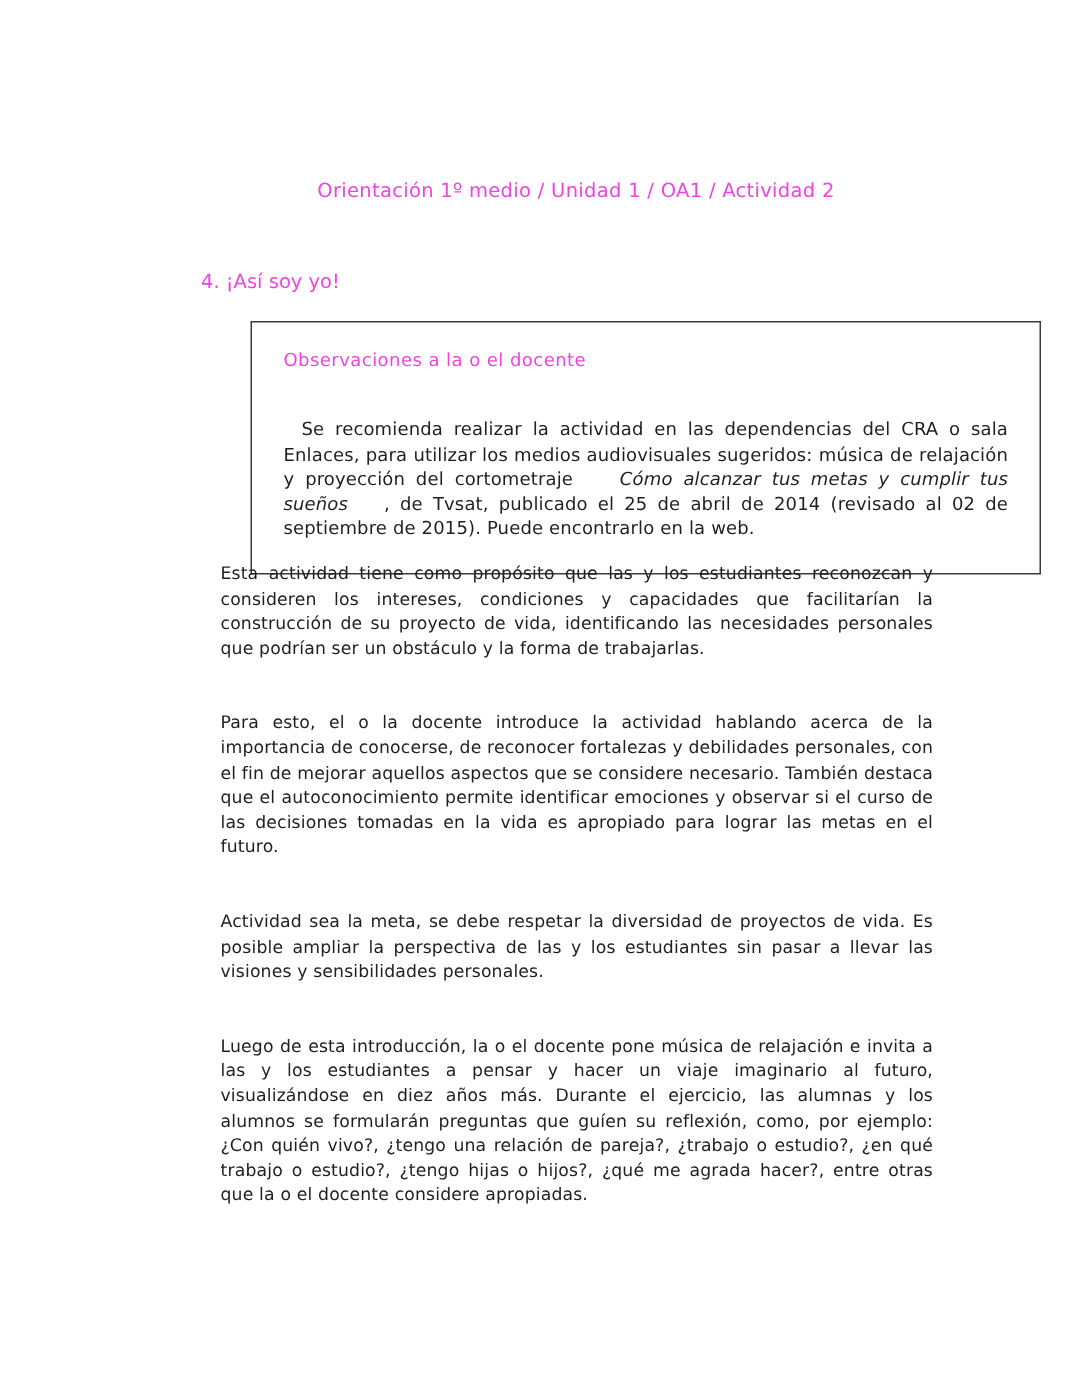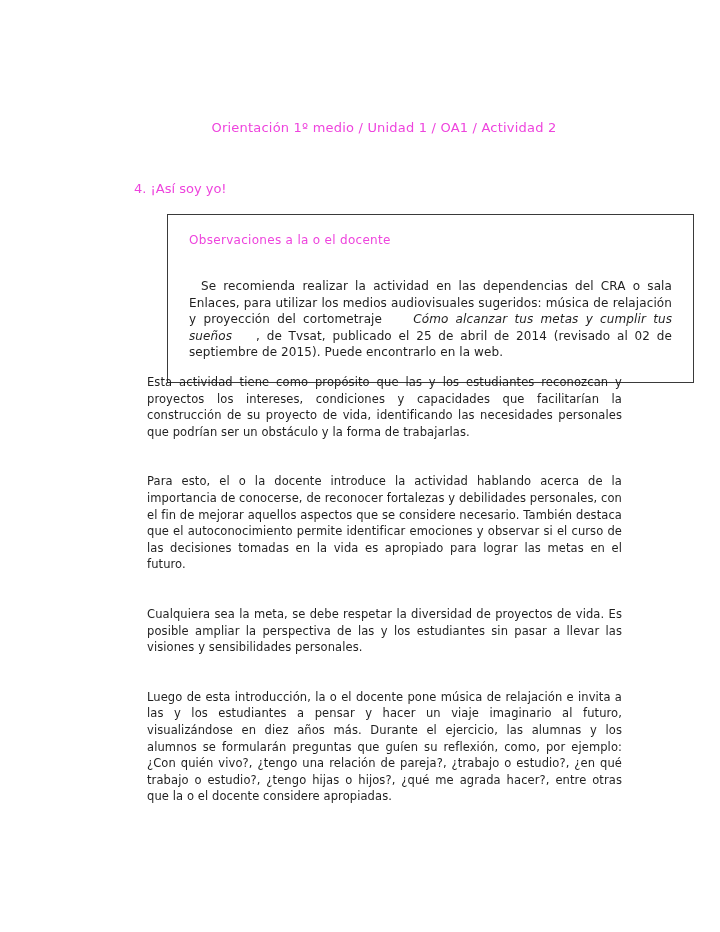--- a/index.html
+++ b/index.html
@@ -86,19 +86,19 @@
   <div class="doc-title">Orientación 1º medio / Unidad 1 / OA1 / Actividad 2</div>
 
   <div class="activity-heading">4. ¡Así soy yo!</div>
 
   <div class="obs-box">
     <div class="obs-header">Observaciones a la o el docente</div>
     <div class="obs-body"><span>Se recomienda realizar la actividad en las dependencias del CRA o sala Enlaces, para utilizar los medios audiovisuales sugeridos: música de relajación y proyección del cortometraje </span><em>Cómo alcanzar tus metas y cumplir tus sueños</em><span>, de Tvsat, publicado el 25 de abril de 2014 (revisado al 02 de septiembre de 2015). Puede encontrarlo en la web.</span></div>
   </div>
 
   <div class="content">
-    <p>Esta actividad tiene como propósito que las y los estudiantes reconozcan y proyectos los intereses, condiciones y capacidades que facilitarían la construcción de su proyecto de vida, identificando las necesidades personales que podrían ser un obstáculo y la forma de trabajarlas.</p>
+    <p>Esta actividad tiene como propósito que las y los estudiantes reconozcan y consideren los intereses, condiciones y capacidades que facilitarían la construcción de su proyecto de vida, identificando las necesidades personales que podrían ser un obstáculo y la forma de trabajarlas.</p>
     <p>Para esto, el o la docente introduce la actividad hablando acerca de la importancia de conocerse, de reconocer fortalezas y debilidades personales, con el fin de mejorar aquellos aspectos que se considere necesario. También destaca que el autoconocimiento permite identificar emociones y observar si el curso de las decisiones tomadas en la vida es apropiado para lograr las metas en el futuro.</p>
-    <p>Cualquiera sea la meta, se debe respetar la diversidad de proyectos de vida. Es posible ampliar la perspectiva de las y los estudiantes sin pasar a llevar las visiones y sensibilidades personales.</p>
+    <p>Actividad sea la meta, se debe respetar la diversidad de proyectos de vida. Es posible ampliar la perspectiva de las y los estudiantes sin pasar a llevar las visiones y sensibilidades personales.</p>
     <p>Luego de esta introducción, la o el docente pone música de relajación e invita a las y los estudiantes a pensar y hacer un viaje imaginario al futuro, visualizándose en diez años más. Durante el ejercicio, las alumnas y los alumnos se formularán preguntas que guíen su reflexión, como, por ejemplo: ¿Con quién vivo?, ¿tengo una relación de pareja?, ¿trabajo o estudio?, ¿en qué trabajo o estudio?, ¿tengo hijas o hijos?, ¿qué me agrada hacer?, entre otras que la o el docente considere apropiadas.</p>
   </div>
 
 </div>
 
 </body></html>

